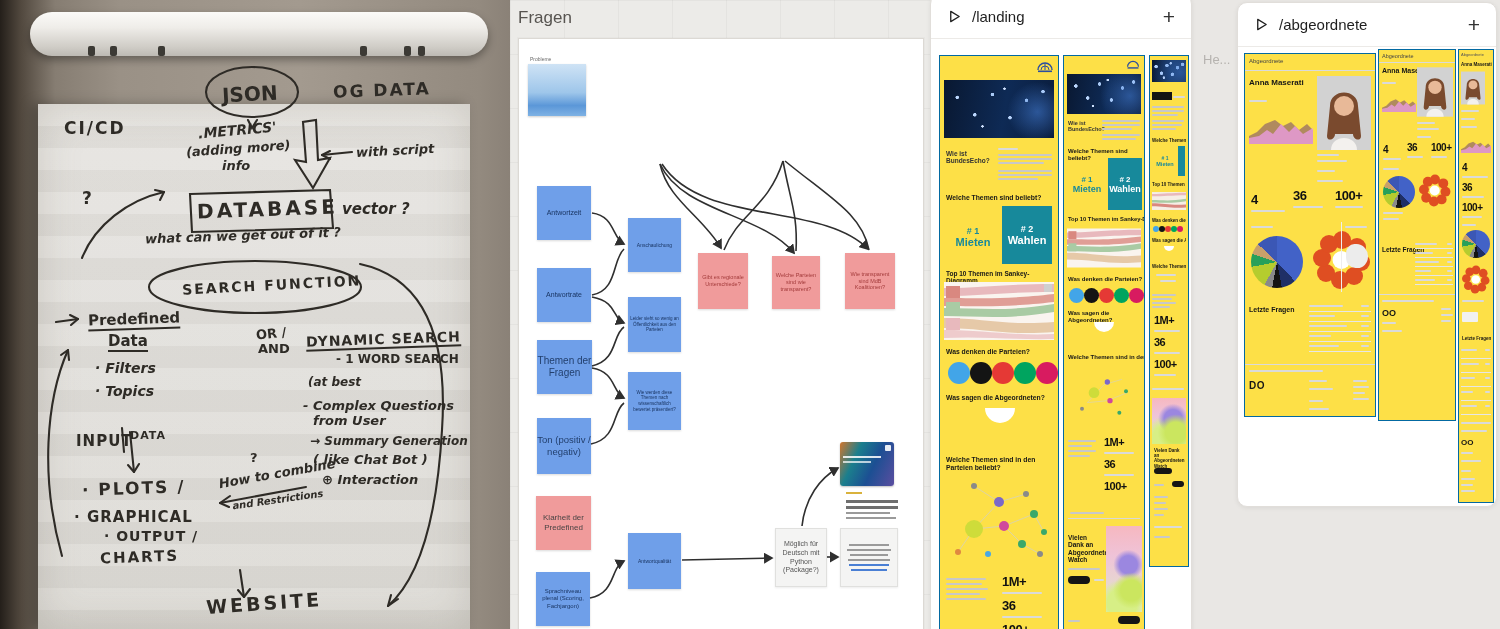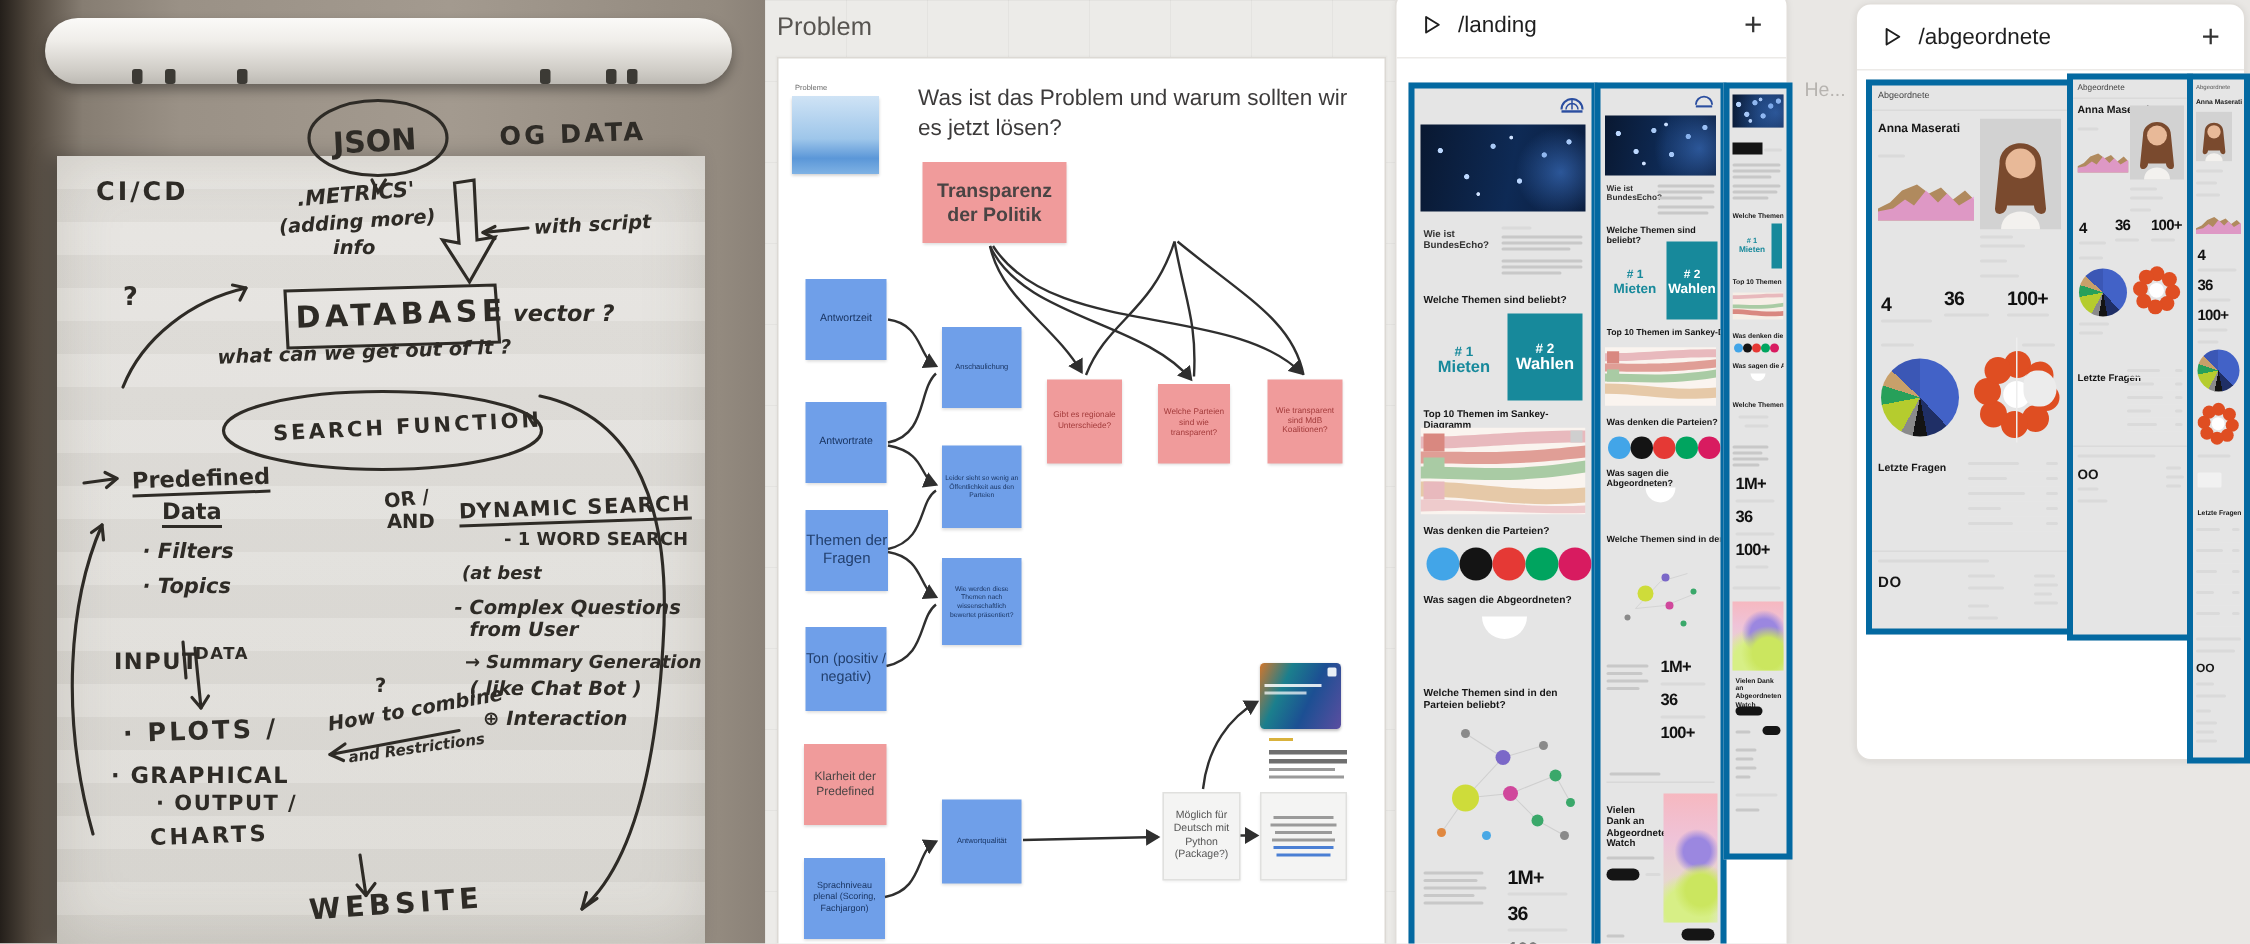--- a/index.html
+++ b/index.html
@@ -26,21 +26,21 @@
   .sb{background:#6f9fe9;color:#17325f;}
   .sp{background:#f09b9b;color:#4a4444;}
   .spr{background:#f09b9b;color:#a33b3b;}
   .sg{background:#f4f4f3;border:1px solid #e0e0de;color:#555;box-shadow:0 1px 2px rgba(0,0,0,.08);}
   
   .panel{position:absolute;background:#fff;border:1px solid #e1deda;border-radius:10px;box-shadow:0 1px 5px rgba(0,0,0,.07);}
   .phead{position:absolute;left:0;top:0;right:0;height:44px;border-bottom:1px solid #eceae7;display:flex;align-items:center;padding:0 16px;box-sizing:border-box;}
   .pname{font-size:15px;color:#1f1f1f;margin-left:10px;}
   .plus{margin-left:auto;font-size:21px;color:#333;font-weight:400;line-height:1;}
   .playico{width:15px;height:15px;}
-  .thumb{position:absolute;background:#e5e5e5;border:4px solid #0369a1;overflow:hidden;}
+  .thumb{position:absolute;background:#fde047;border:1px solid #0369a1;overflow:hidden;}
   .h7{position:absolute;font-weight:700;color:#161616;line-height:1.15;}
   .ln{position:absolute;background:#c8c8c8;height:2px;border-radius:1px;}
   .lnl{position:absolute;background:#dadada;height:2px;border-radius:1px;}
   .statn{position:absolute;font-weight:700;color:#111;letter-spacing:-0.5px;}
   .cap{position:absolute;color:#9a9a9a;}
   .dot{position:absolute;border-radius:50%;}
   .hero{position:absolute;background:
       radial-gradient(circle 50px at 85% 55%,rgba(70,130,220,.55),transparent 60%),
       radial-gradient(circle 1.5px at 12% 30%,#bcd8ff 0 1.5px,transparent 2px),
       radial-gradient(circle 1.5px at 28% 60%,#bcd8ff 0 1.5px,transparent 2px),
@@ -143,29 +143,27 @@
           <path d="M134,472 l-6,-7 M134,472 l5,-8"></path>
         <path d="M306,487 L220,503"></path>
           <path d="M220,503 l10,-7 M220,503 l9,4"></path>
         <path d="M240,570 L244,597"></path>
           <path d="M244,597 l-6,-7 M244,597 l6,-8"></path>
       </g>
     </svg>
   </div>
 
   <div id="canvasMid" class="abs">
-    <div id="frameTitle" class="abs">Problem</div>
+    <div id="frameTitle" class="abs">Fragen</div>
     <div id="frame" class="abs"></div>
 
     <div class="abs" style="left:20px;top:56px;font-size:5px;color:#6b6b6b;">Probleme</div>
     <div class="abs" style="left:18px;top:64px;width:58px;height:52px;background:linear-gradient(180deg,#cfe3f5 0,#9ec6ea 55%,#5b97d8 80%,#7fb2e4 100%);box-shadow:0 1px 2px rgba(0,0,0,.2);"></div>
 
-    <div class="abs" style="left:102px;top:56px;width:300px;font-size:15px;color:#3d3b3b;line-height:1.35;">Was ist das Problem und warum sollten wir es jetzt lösen?</div>
-
-    <div class="sticky sp" style="left:105px;top:108px;width:96px;height:54px;font-size:13px;font-weight:600;">Transparenz der Politik</div>
+
 
     <div class="sticky sb" style="left:27px;top:186px;width:54px;height:54px;font-size:7px;">Antwortzeit</div>
     <div class="sticky sb" style="left:27px;top:268px;width:54px;height:54px;font-size:7px;">Antwortrate</div>
     <div class="sticky sb" style="left:27px;top:340px;width:55px;height:54px;font-size:10px;color:#23406e;">Themen der Fragen</div>
     <div class="sticky sb" style="left:27px;top:418px;width:54px;height:56px;font-size:9.5px;color:#23406e;">Ton (positiv / negativ)</div>
     <div class="sticky sp" style="left:26px;top:496px;width:55px;height:54px;font-size:8px;">Klarheit der Predefined</div>
     <div class="sticky sb" style="left:26px;top:572px;width:54px;height:54px;font-size:6px;">Sprachniveau plenal (Scoring, Fachjargon)</div>
 
     <div class="sticky sb" style="left:118px;top:218px;width:53px;height:54px;font-size:5px;">Anschaulichung</div>
     <div class="sticky sb" style="left:118px;top:297px;width:53px;height:55px;font-size:4.5px;padding:2px;box-sizing:border-box;">Leider sieht so wenig an Öffentlichkeit aus den Parteien</div>

